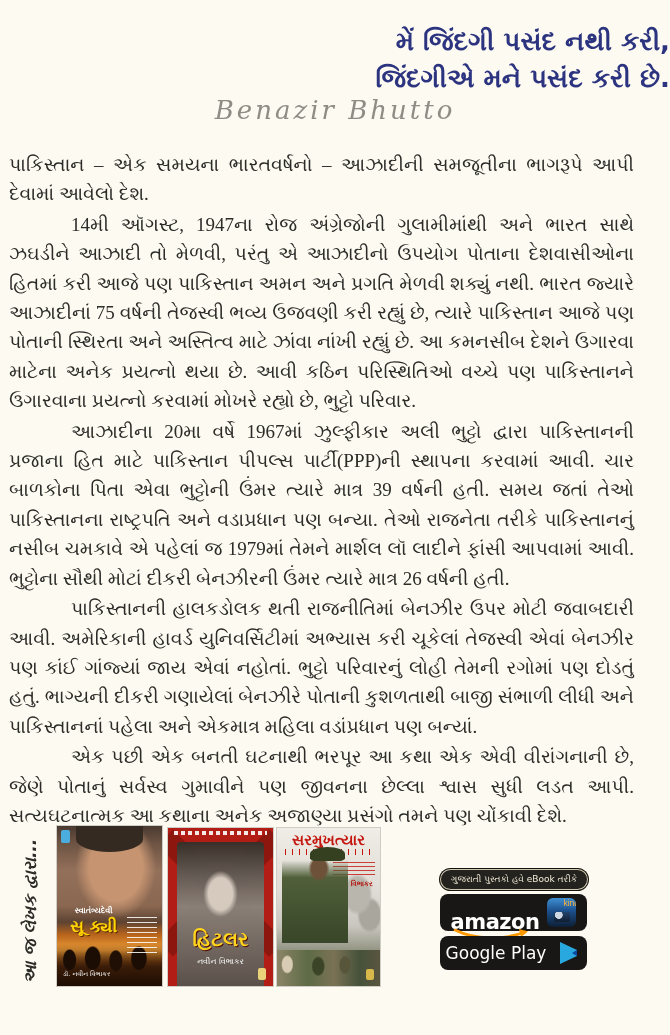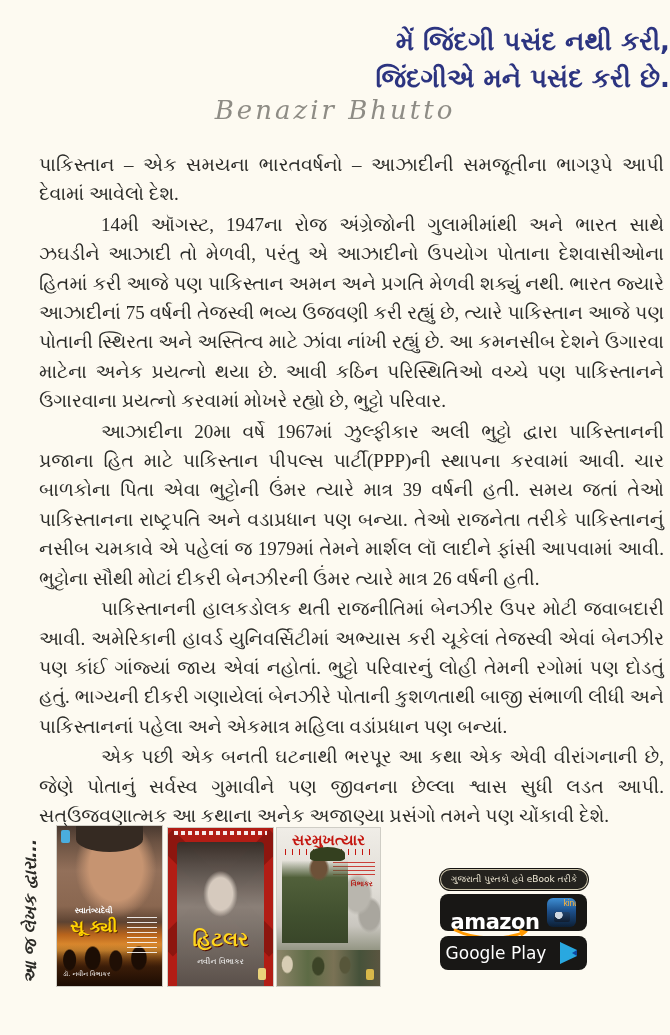--- a/index.html
+++ b/index.html
@@ -18,21 +18,21 @@
   }
   .signature {
     position:absolute; top:95px; left:0; right:0;
     text-align:center; color:#8e8c85;
     font-size:26px; font-style:italic; letter-spacing:3px;
     font-family:"DejaVu Serif", serif;
   }
 
   
   .body-text {
-    position:absolute; top:150px; left:39px; width:625px;
+    position:absolute; top:150px; left:9px; width:625px;
     text-align:justify; color:#2b2b28;
     font-size:19px; line-height:29.4px;
     font-family:"Liberation Serif", serif;
   }
   .body-text p { margin:0 0 1px 0; }
   .body-text p.indent { text-indent:62px; }
 
   
   .same-author {
     position:absolute; left:-65px; top:898px; width:190px; height:26px;
@@ -161,21 +161,21 @@
     <div>મેં જિંદગી પસંદ નથી કરી,</div>
     <div>જિંદગીએ મને પસંદ કરી છે.</div>
   </div>
   <div class="signature">Benazir Bhutto</div>
 
   <div class="body-text">
     <p>પાકિસ્તાન – એક સમયના ભારતવર્ષનો – આઝાદીની સમજૂતીના ભાગરૂપે આપી દેવામાં આવેલો દેશ.</p>
     <p class="indent">14મી ઑગસ્ટ, 1947ના રોજ અંગ્રેજોની ગુલામીમાંથી અને ભારત સાથે ઝઘડીને આઝાદી તો મેળવી, પરંતુ એ આઝાદીનો ઉપયોગ પોતાના દેશવાસીઓના હિતમાં કરી આજે પણ પાકિસ્તાન અમન અને પ્રગતિ મેળવી શક્યું નથી. ભારત જ્યારે આઝાદીનાં 75 વર્ષની તેજસ્વી ભવ્ય ઉજવણી કરી રહ્યું છે, ત્યારે પાકિસ્તાન આજે પણ પોતાની સ્થિરતા અને અસ્તિત્વ માટે ઝાંવા નાંખી રહ્યું છે. આ કમનસીબ દેશને ઉગારવા માટેના અનેક પ્રયત્નો થયા છે. આવી કઠિન પરિસ્થિતિઓ વચ્ચે પણ પાકિસ્તાનને ઉગારવાના પ્રયત્નો કરવામાં મોખરે રહ્યો છે, ભુટ્ટો પરિવાર.</p>
     <p class="indent">આઝાદીના 20મા વર્ષે 1967માં ઝુલ્ફીકાર અલી ભુટ્ટો દ્વારા પાકિસ્તાનની પ્રજાના હિત માટે પાકિસ્તાન પીપલ્સ પાર્ટી(PPP)ની સ્થાપના કરવામાં આવી. ચાર બાળકોના પિતા એવા ભુટ્ટોની ઉંમર ત્યારે માત્ર 39 વર્ષની હતી. સમય જતાં તેઓ પાકિસ્તાનના રાષ્ટ્રપતિ અને વડાપ્રધાન પણ બન્યા. તેઓ રાજનેતા તરીકે પાકિસ્તાનનું નસીબ ચમકાવે એ પહેલાં જ 1979માં તેમને માર્શલ લૉ લાદીને ફાંસી આપવામાં આવી. ભુટ્ટોના સૌથી મોટાં દીકરી બેનઝીરની ઉંમર ત્યારે માત્ર 26 વર્ષની હતી.</p>
     <p class="indent">પાકિસ્તાનની હાલકડોલક થતી રાજનીતિમાં બેનઝીર ઉપર મોટી જવાબદારી આવી. અમેરિકાની હાવર્ડ યુનિવર્સિટીમાં અભ્યાસ કરી ચૂકેલાં તેજસ્વી એવાં બેનઝીર પણ કાંઈ ગાંજ્યાં જાય એવાં નહોતાં. ભુટ્ટો પરિવારનું લોહી તેમની રગોમાં પણ દોડતું હતું. ભાગ્યની દીકરી ગણાયેલાં બેનઝીરે પોતાની કુશળતાથી બાજી સંભાળી લીધી અને પાકિસ્તાનનાં પહેલા અને એકમાત્ર મહિલા વડાંપ્રધાન પણ બન્યાં.</p>
-    <p class="indent">એક પછી એક બનતી ઘટનાથી ભરપૂર આ કથા એક એવી વીરાંગનાની છે, જેણે પોતાનું સર્વસ્વ ગુમાવીને પણ જીવનના છેલ્લા શ્વાસ સુધી લડત આપી. સત્ઉજવણાત્મક આ કથાના અનેક અજાણ્યા પ્રસંગો તમને પણ ચોંકાવી દેશે.</p>
+    <p class="indent">એક પછી એક બનતી ઘટનાથી ભરપૂર આ કથા એક એવી વીરાંગનાની છે, જેણે પોતાનું સર્વસ્વ ગુમાવીને પણ જીવનના છેલ્લા શ્વાસ સુધી લડત આપી. સત્યઘટનાત્મક આ કથાના અનેક અજાણ્યા પ્રસંગો તમને પણ ચોંકાવી દેશે.</p>
   </div>
 
   <div class="same-author">આ જ લેખક દ્વારા...</div>
 
   <div class="cover" id="cover1">
     <div class="c1-photo"></div>
     <div class="c1-hair"></div>
     <div class="c1-soldiers"></div>
     <div class="c1-logo"></div>
     <div class="c1-title-small">સ્વાતંત્ર્યદેવી</div>

